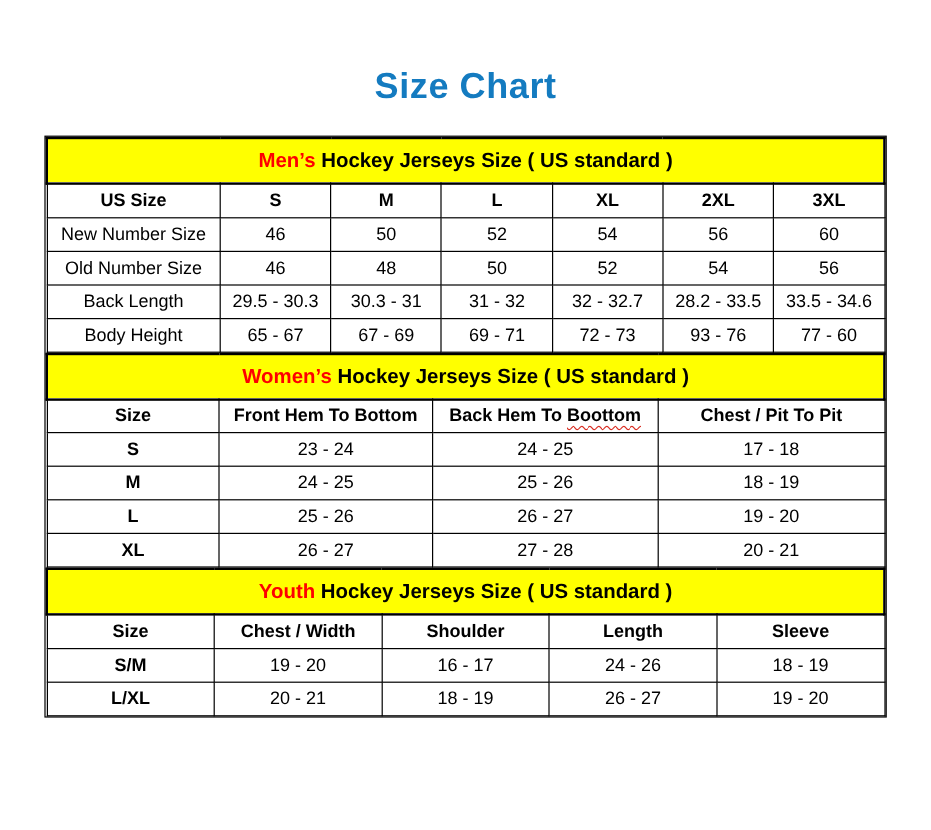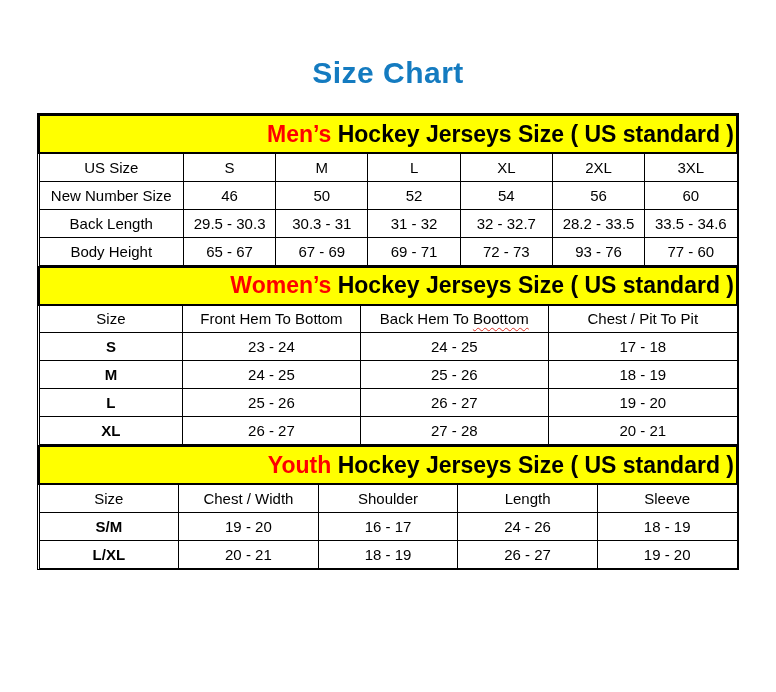--- a/index.html
+++ b/index.html
@@ -40,27 +40,26 @@
     vertical-align:middle;
     font-size:15px;
     font-weight:normal;
     height:28px;
     padding:0 2px;
     white-space:nowrap;
     overflow:hidden;
   }
   tr.band th{
     background:var(--band-yellow);
-    font-size:23px;
+    font-size:17px;
     font-weight:bold;
     height:38px;
     border:2px solid var(--line);
-    text-align:right;
-  }
-  tr.cols th{font-weight:normal;}
+  }
+  tr.cols th{font-weight:bold;}
   td.b{font-weight:bold;}
   .red{color:var(--highlight-red);}
   .wavy{
     text-decoration-line:underline;
     text-decoration-style:wavy;
     text-decoration-color:var(--squiggle-red);
     text-decoration-thickness:1px;
     text-underline-offset:3px;
     text-align:right;
   }
@@ -110,20 +109,29 @@
         <tr>
           <td>New Number Size</td>
           <td>46</td>
           <td>50</td>
           <td>52</td>
           <td>54</td>
           <td>56</td>
           <td>60</td>
         </tr>
         <tr>
+          <td>Old Number Size</td>
+          <td>46</td>
+          <td>48</td>
+          <td>50</td>
+          <td>52</td>
+          <td>54</td>
+          <td>56</td>
+        </tr>
+        <tr>
           <td>Back Length</td>
           <td>29.5 - 30.3</td>
           <td>30.3 - 31</td>
           <td>31 - 32</td>
           <td>32 - 32.7</td>
           <td>28.2 - 33.5</td>
           <td>33.5 - 34.6</td>
         </tr>
         <tr>
           <td>Body Height</td>

